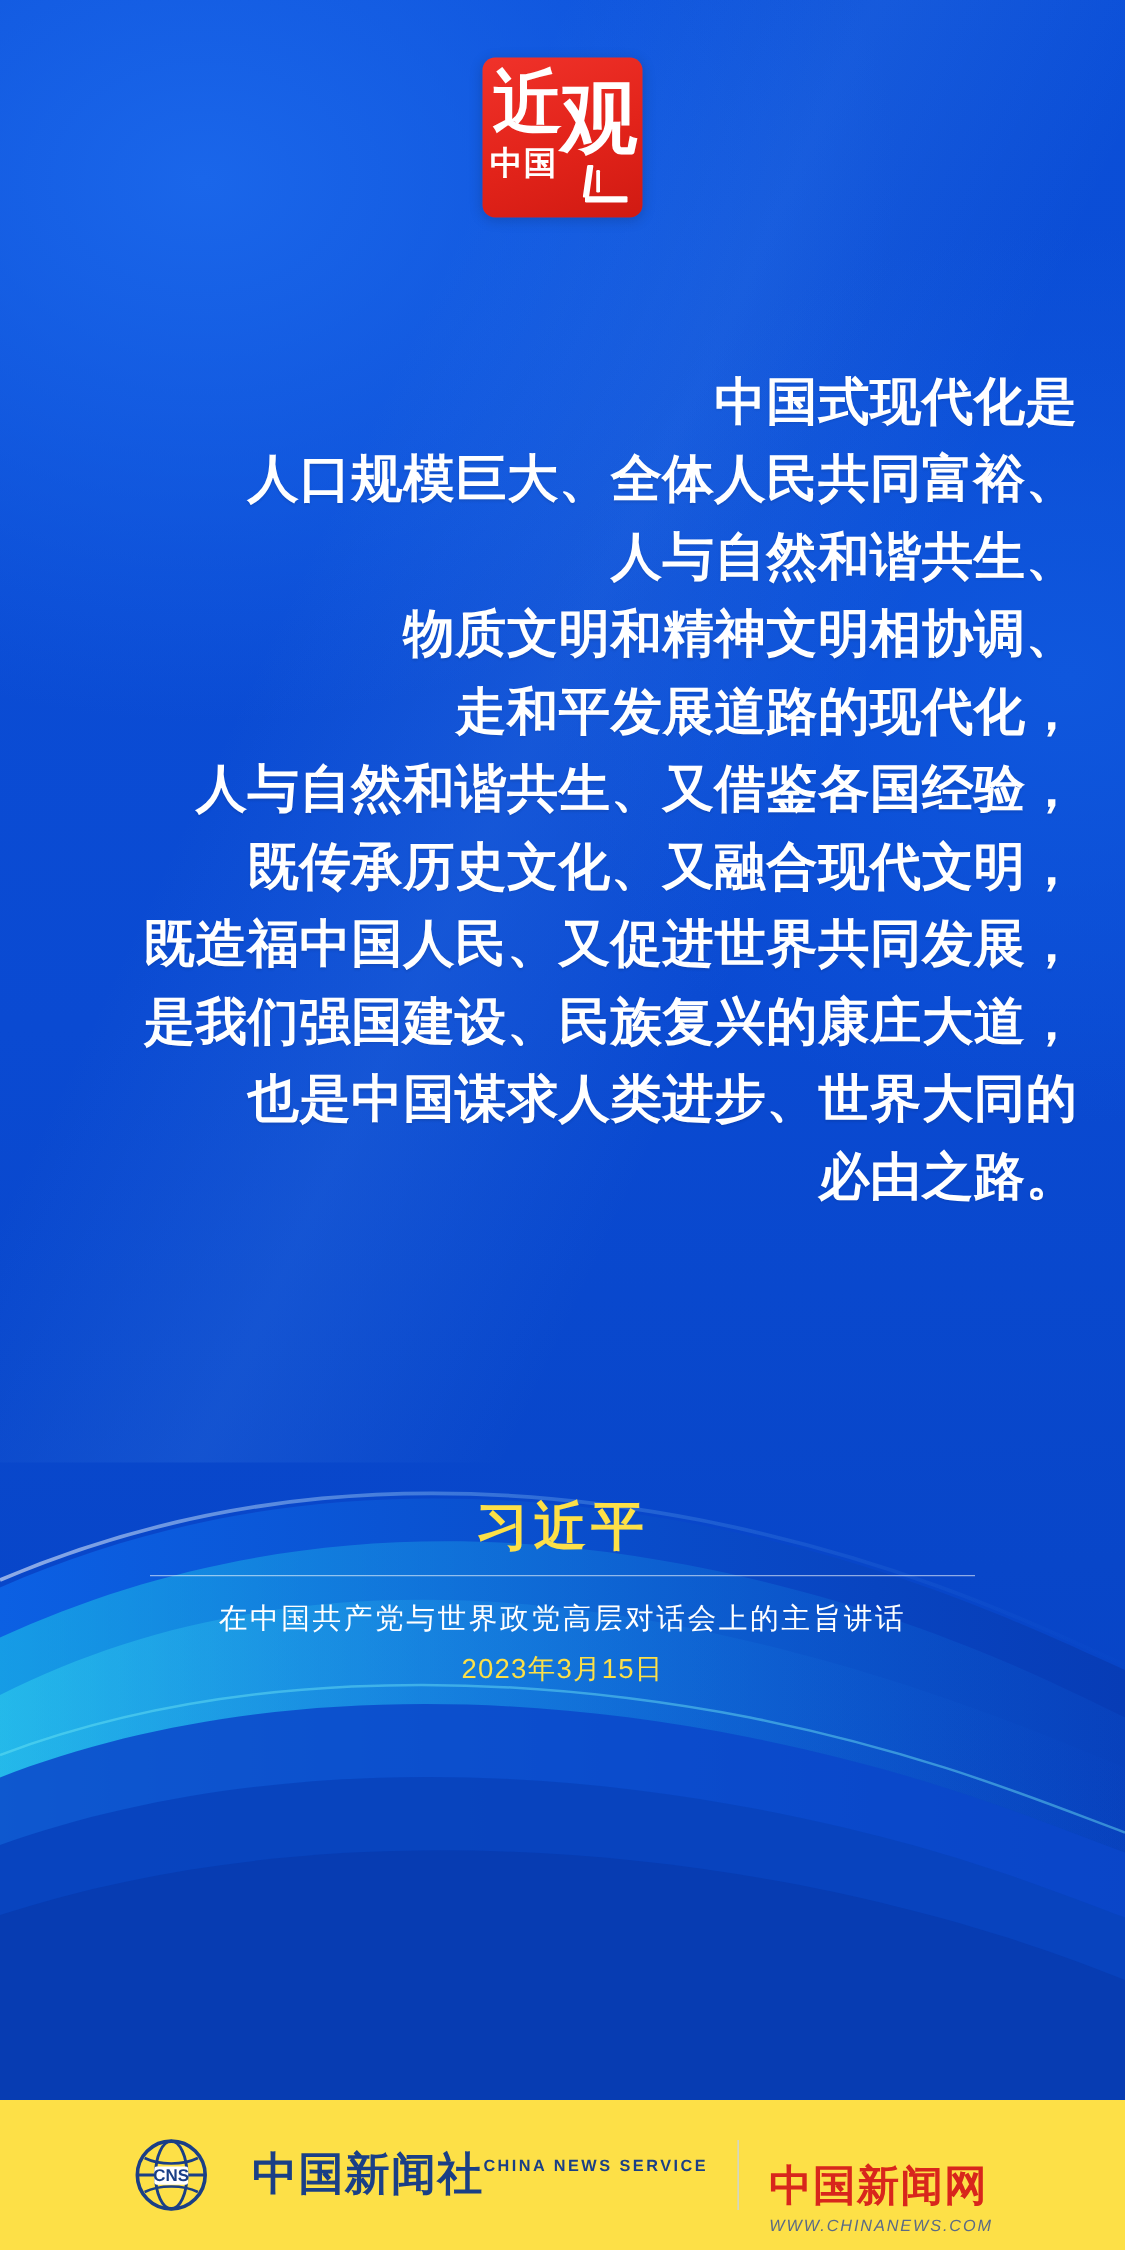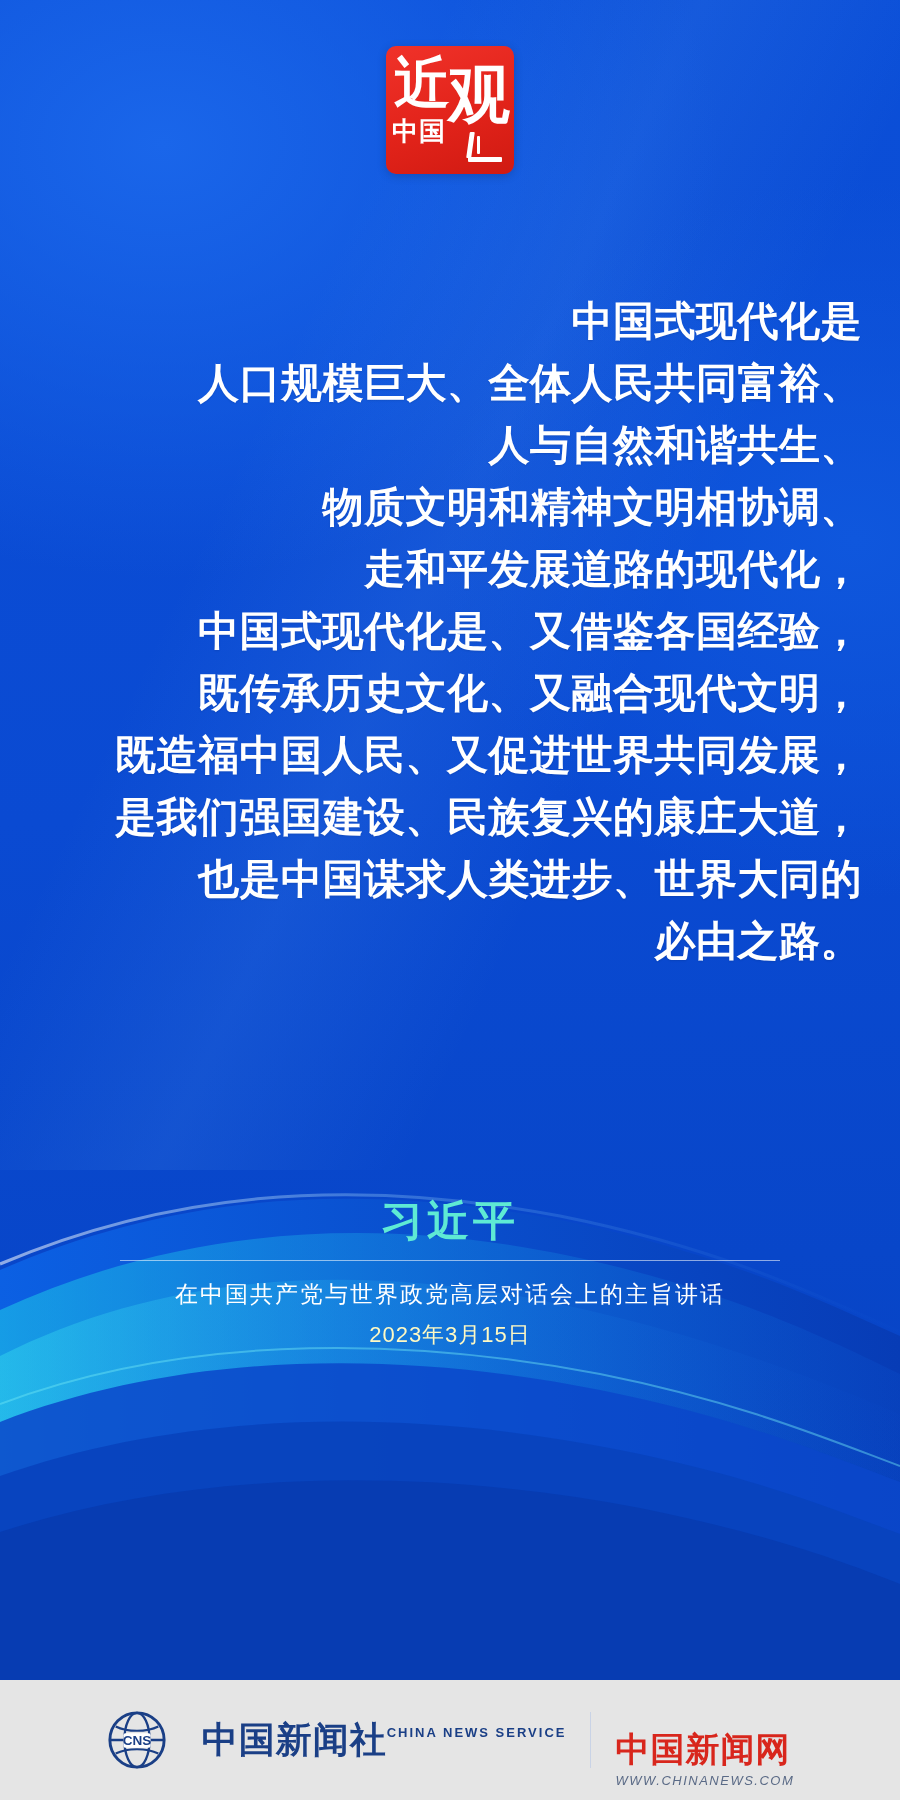--- a/index.html
+++ b/index.html
@@ -124,55 +124,55 @@
   .waves svg { display: block; }
 
   
   .attrib {
     position: absolute;
     left: 0; right: 0;
     top: 1196px;
     text-align: center;
   }
   .attrib-name {
-    color: #5eead4;
+    color: #fde047;
     font-size: 42px;
     font-weight: 700;
     letter-spacing: 4px;
     line-height: 1.2;
     margin: 0 0 14px 0;
   }
   .attrib-rule {
     width: 660px;
     height: 1px;
     margin: 0 auto 16px auto;
     background: rgba(255,255,255,0.55);
   }
   .attrib-source {
     color: #ffffff;
     font-size: 23px;
     letter-spacing: 2px;
     line-height: 1.5;
     margin: 0 0 6px 0;
   }
   .attrib-date {
-    color: #fef9c3;
+    color: #fde047;
     font-size: 22px;
     letter-spacing: 1px;
     line-height: 1.5;
   }
 
   
   .footer {
     position: absolute;
     left: 0;
     bottom: 0;
     width: 900px;
     height: 120px;
-    background: #e5e5e5;
+    background: #fde047;
     display: flex;
     align-items: center;
     justify-content: center;
     gap: 18px;
   }
   .cns-globe {
     width: 62px;
     height: 62px;
     flex: 0 0 auto;
   }
@@ -282,21 +282,21 @@
       </span>
     </div>
   </div>
 
   <div class="quote">
     <div class="quote-line">中国式现代化是</div>
     <div class="quote-line">人口规模巨大、全体人民共同富裕、</div>
     <div class="quote-line">人与自然和谐共生、</div>
     <div class="quote-line">物质文明和精神文明相协调、</div>
     <div class="quote-line">走和平发展道路的现代化，</div>
-    <div class="quote-line">中国式现代化是、又借鉴各国经验，</div>
+    <div class="quote-line">人与自然和谐共生、又借鉴各国经验，</div>
     <div class="quote-line">既传承历史文化、又融合现代文明，</div>
     <div class="quote-line">既造福中国人民、又促进世界共同发展，</div>
     <div class="quote-line">是我们强国建设、民族复兴的康庄大道，</div>
     <div class="quote-line">也是中国谋求人类进步、世界大同的</div>
     <div class="quote-line">必由之路。</div>
   </div>
 
   <div class="attrib">
     <div class="attrib-name">习近平</div>
     <div class="attrib-rule"></div>

